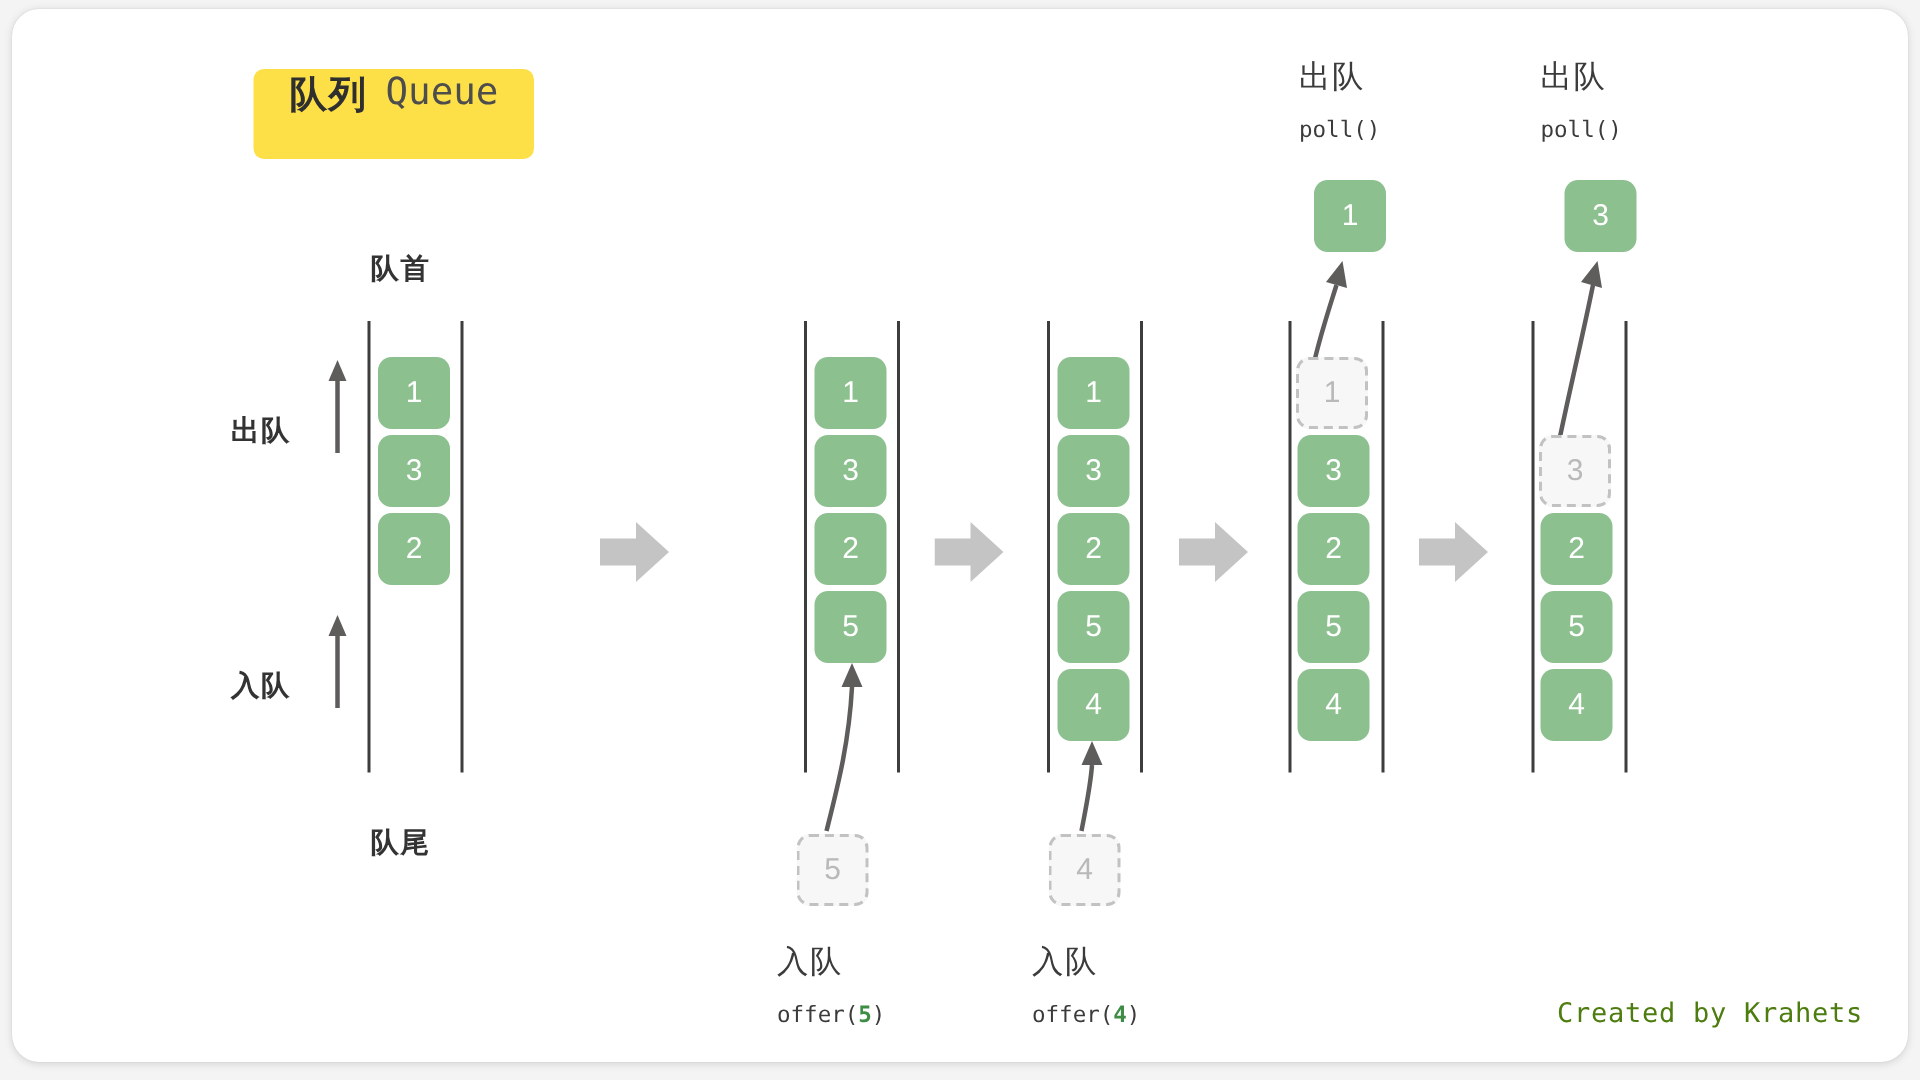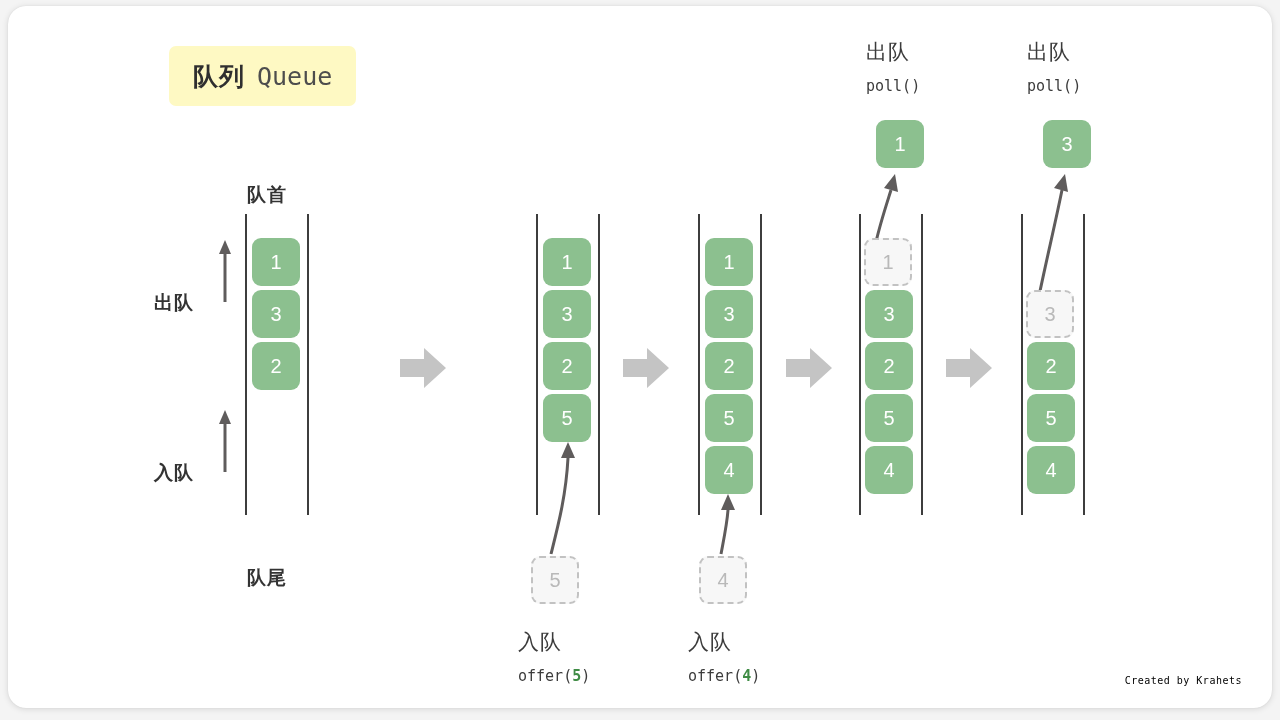--- a/index.html
+++ b/index.html
@@ -26,23 +26,23 @@
   }
 
   
   .title-badge {
     position: absolute;
     left: 161px;
     top: 40px;
     height: 60px;
     padding: 0 24px;
     display: flex;
-    align-items: center;
+    align-items: flex-start;
     gap: 12px;
-    background: #fef9c3;
+    background: #fde047;
     border-radius: 7px;
     box-sizing: border-box;
   }
   .title-cn {
     font-size: 25px;
     font-weight: bold;
     color: #2f2f2f;
     letter-spacing: 1px;
   }
   .title-en {
@@ -52,21 +52,20 @@
   }
 
   
   .lbl-cn-bold {
     position: absolute;
     font-size: 19px;
     font-weight: bold;
     color: #333333;
     white-space: nowrap;
     letter-spacing: 1px;
-    margin-top: 16px;
   }
   .op-label {
     position: absolute;
     white-space: nowrap;
     text-align: left;
     line-height: 35px;
   }
   .op-label .cn {
     font-size: 21px;
     color: #3b3b3b;
@@ -121,22 +120,22 @@
   .thin-arrow {
     position: absolute;
     color: #5f5c5c;
   }
 
   
   .credit {
     position: absolute;
     right: 30px;
     bottom: 22px;
-    font-size: 10px;
-    color: #000000;
+    font-size: 18px;
+    color: #4d7c0f;
     font-family: "DejaVu Sans Mono", "Liberation Mono", monospace;
     letter-spacing: 0.5px;
   }
 </style>
 </head>
 <body>
 
 <div class="card">
 
   <div class="title-badge">

